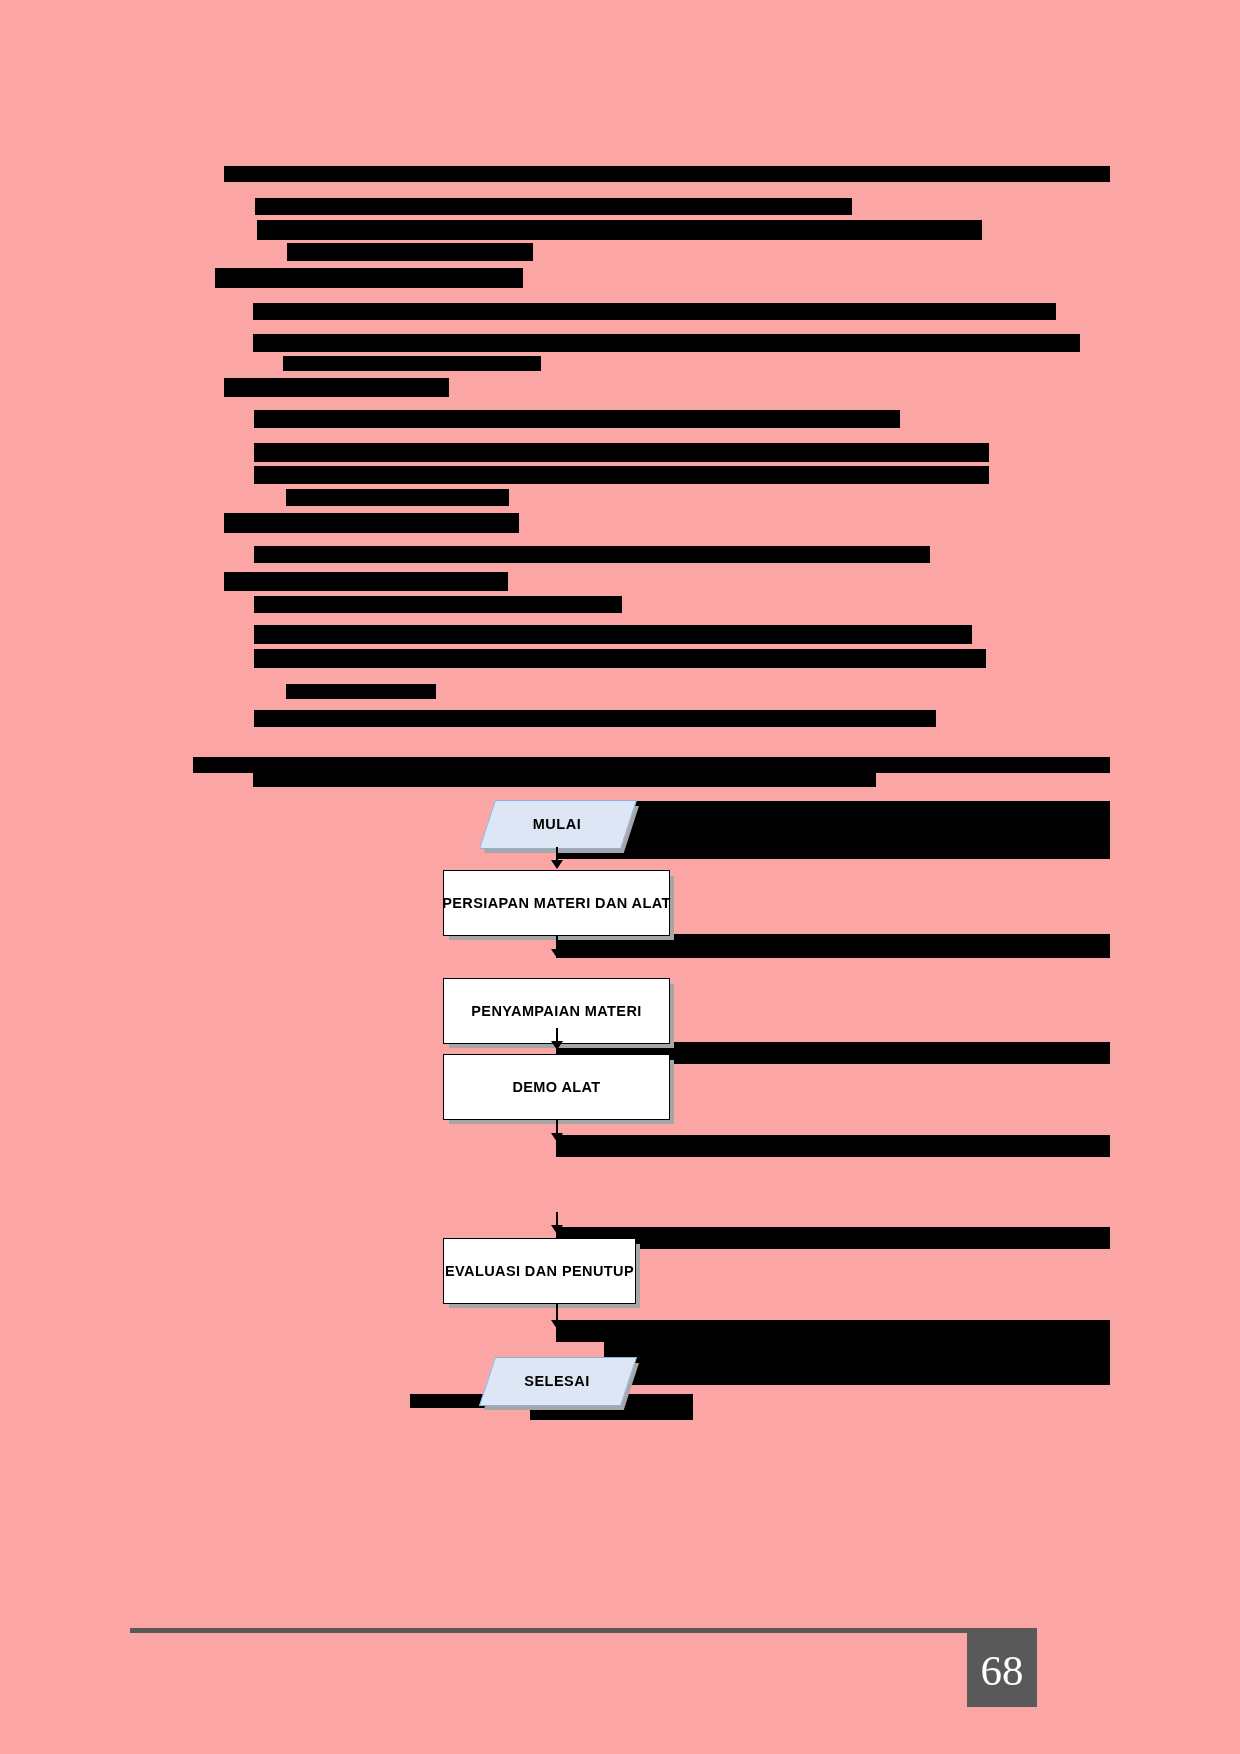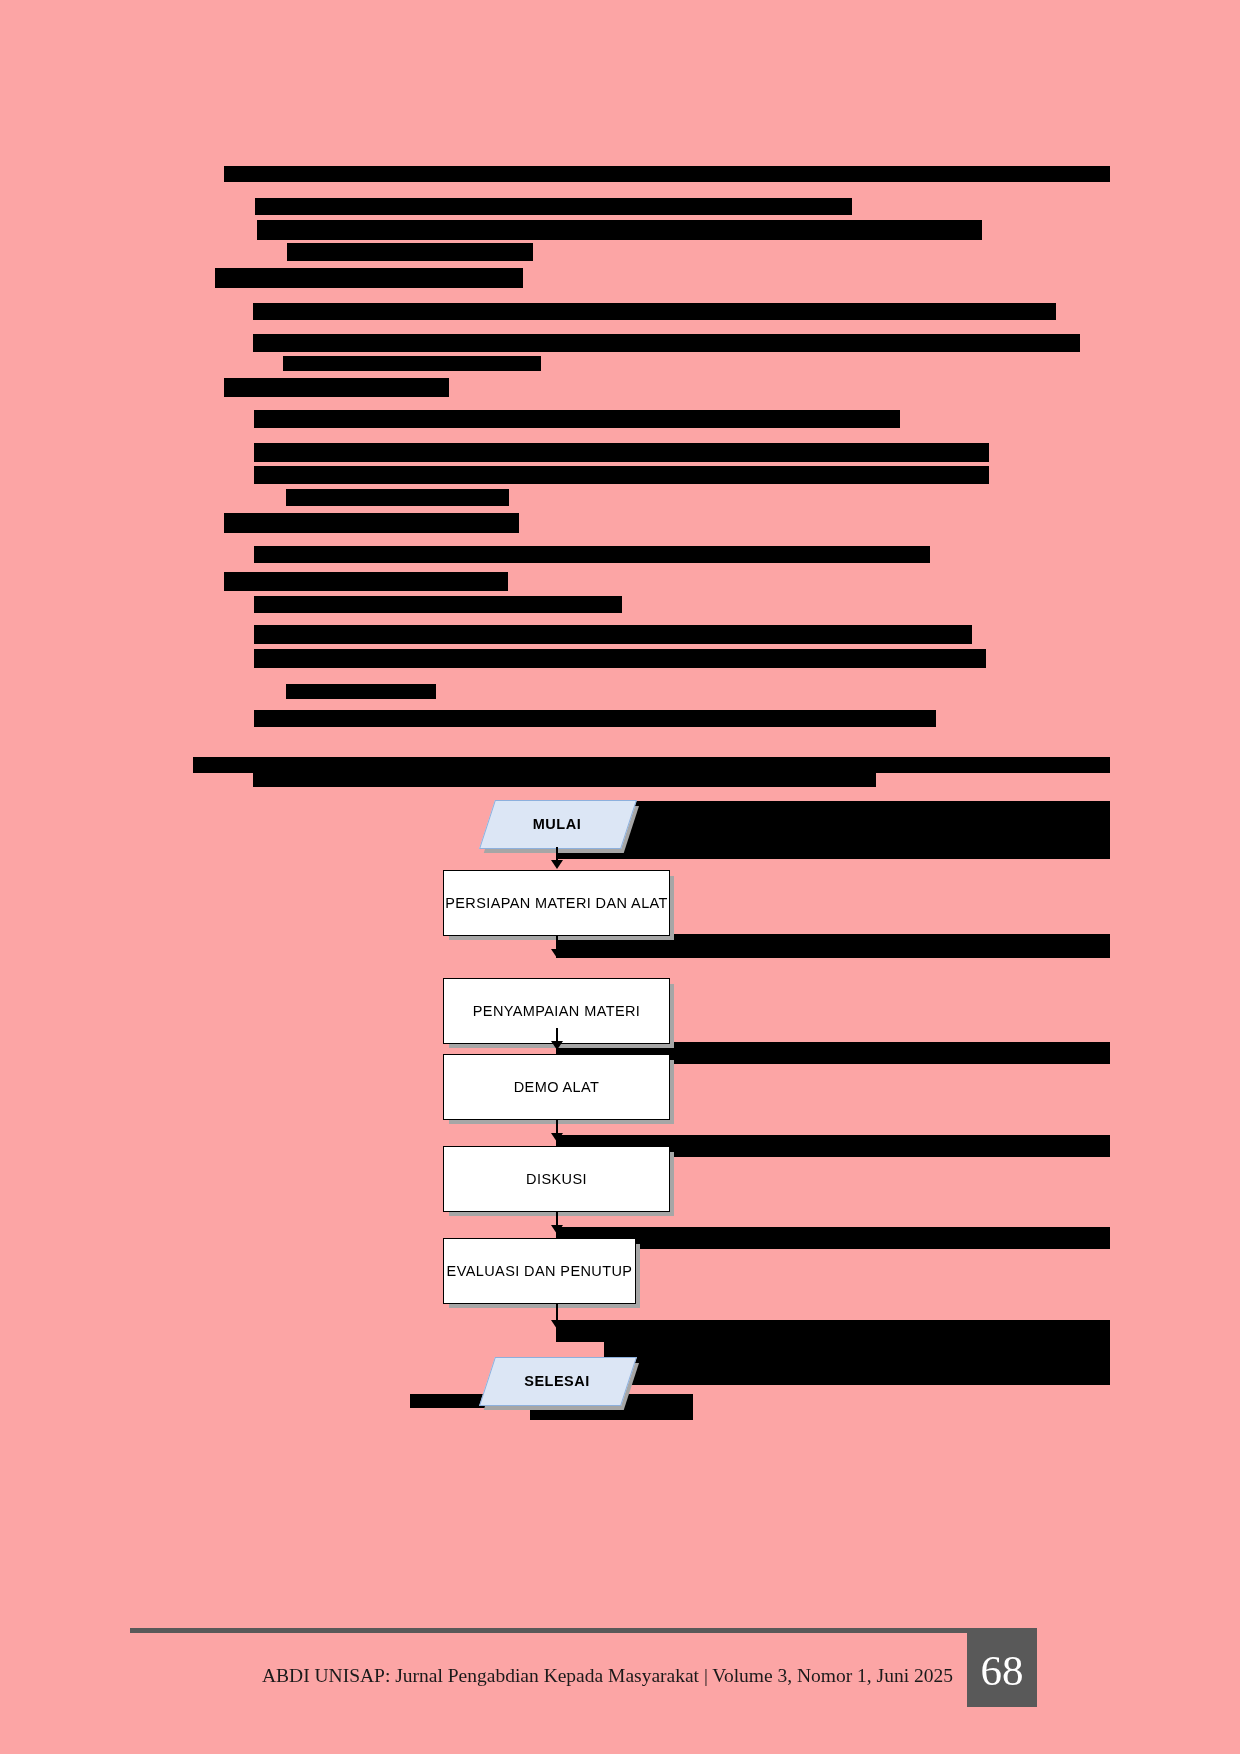--- a/index.html
+++ b/index.html
@@ -48,21 +48,21 @@
     background: #ffffff;
     border: 1.5px solid #000000;
     box-shadow: 5px 5px 0 -1px #a6a6a6;
     display: flex;
     align-items: center;
     justify-content: center;
   }
   .fc-box-label {
     font-family: "Liberation Sans", sans-serif;
     font-size: 14.5px;
-    font-weight: normal;
+    font-weight: bold;
     letter-spacing: 0.4px;
     color: #000000;
     text-align: center;
     white-space: nowrap;
   }
 
   
   .fc-para-wrap {
     position: absolute;
   }
@@ -212,37 +212,33 @@
     </div>
     <div class="fc-conn" style="left:556px; top:238px; height:15px;"></div>
     <div class="fc-arrow" style="left:551px; top:251px;"></div>
 
     <div class="fc-node fc-box" style="left:443px; top:264px; width:227px; height:66px;">
       <span class="fc-box-label">DEMO ALAT</span>
     </div>
     <div class="fc-conn" style="left:556px; top:330px; height:15px;"></div>
     <div class="fc-arrow" style="left:551px; top:343px;"></div>
 
-    <div class="fc-node fc-box" style="left:443px; top:356px; width:227px; height:66px;">
-      <span class="fc-box-label">DISKUSI</span>
-    </div>
     <div class="fc-conn" style="left:556px; top:422px; height:15px;"></div>
     <div class="fc-arrow" style="left:551px; top:435px;"></div>
 
     <div class="fc-node fc-box" style="left:443px; top:448px; width:193px; height:66px;align-items:center;">
       <span class="fc-box-label">EVALUASI DAN PENUTUP</span>
     </div>
     <div class="fc-conn" style="left:556px; top:514px; height:18px;"></div>
     <div class="fc-arrow" style="left:551px; top:530px;"></div>
 
     <div class="fc-para-wrap" style="left:487px; top:567px; width:140px; height:47px;">
       <div class="fc-para"></div>
       <div class="fc-para-label">SELESAI</div>
     </div>
   </div>
 
   <div class="footer-rule"></div>
-  <div class="footer-text">ABDI UNISAP: Jurnal Pengabdian Kepada Masyarakat | Volume 3, Nomor 1, Juni 2025</div>
   <div class="footer-pagebox">
     <span class="footer-pagenum">68</span>
   </div>
 
 </div>
 
 </body></html>

